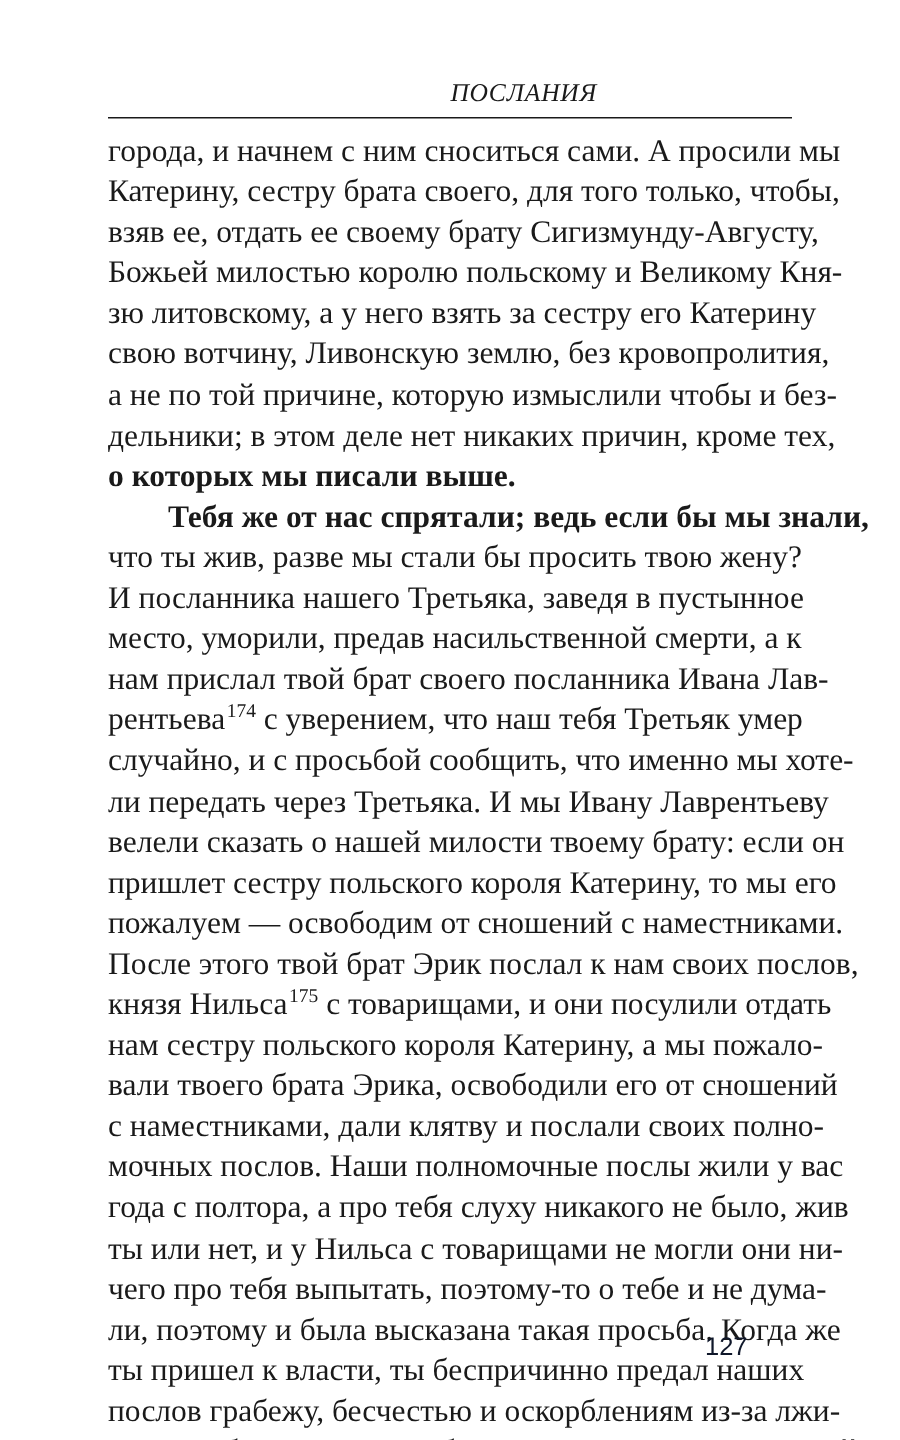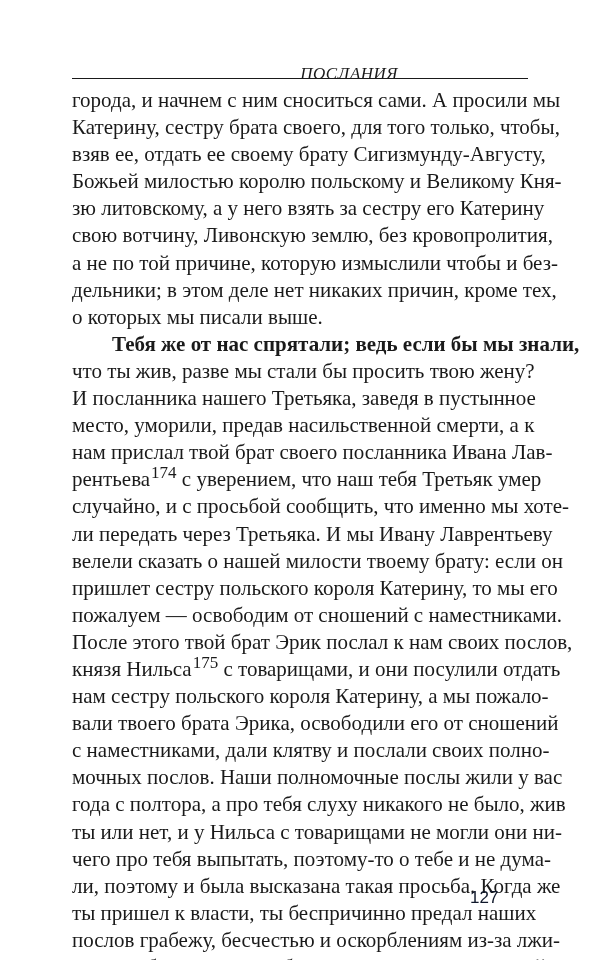--- a/index.html
+++ b/index.html
@@ -10,21 +10,21 @@
     body {
       width: 600px;
       height: 960px;
       position: relative;
       overflow: hidden;
       color: #1a1a1a;
     }
     .running-head {
       position: absolute;
       left: 72px;
-      top: 64px;
+      top: 52px;
       width: 456px;
       text-align: right;
       padding-right: 130px;
       box-sizing: border-box;
       font-family: "Liberation Serif", serif;
       font-style: italic;
       font-size: 17px;
       letter-spacing: 0.5px;
       line-height: 20px;
     }
@@ -47,27 +47,28 @@
     }
     .line {
       display: block;
       white-space: nowrap;
       text-align: justify;
       text-align-last: justify;
       height: 27.1px;
     }
     .line.last {
       text-align-last: left;
+      font-weight: bold;
     }
     .line.indent {
       padding-left: 40px;
       font-weight: bold;
     }
     sup.fn {
-      font-size: 17px;
+      font-size: 13px;
       vertical-align: 0;
       position: relative;
       top: -8px;
       margin-left: 1px;
       margin-top: 27px;
     }
     .folio {
       position: absolute;
       left: 470px;
       top: 888px;

